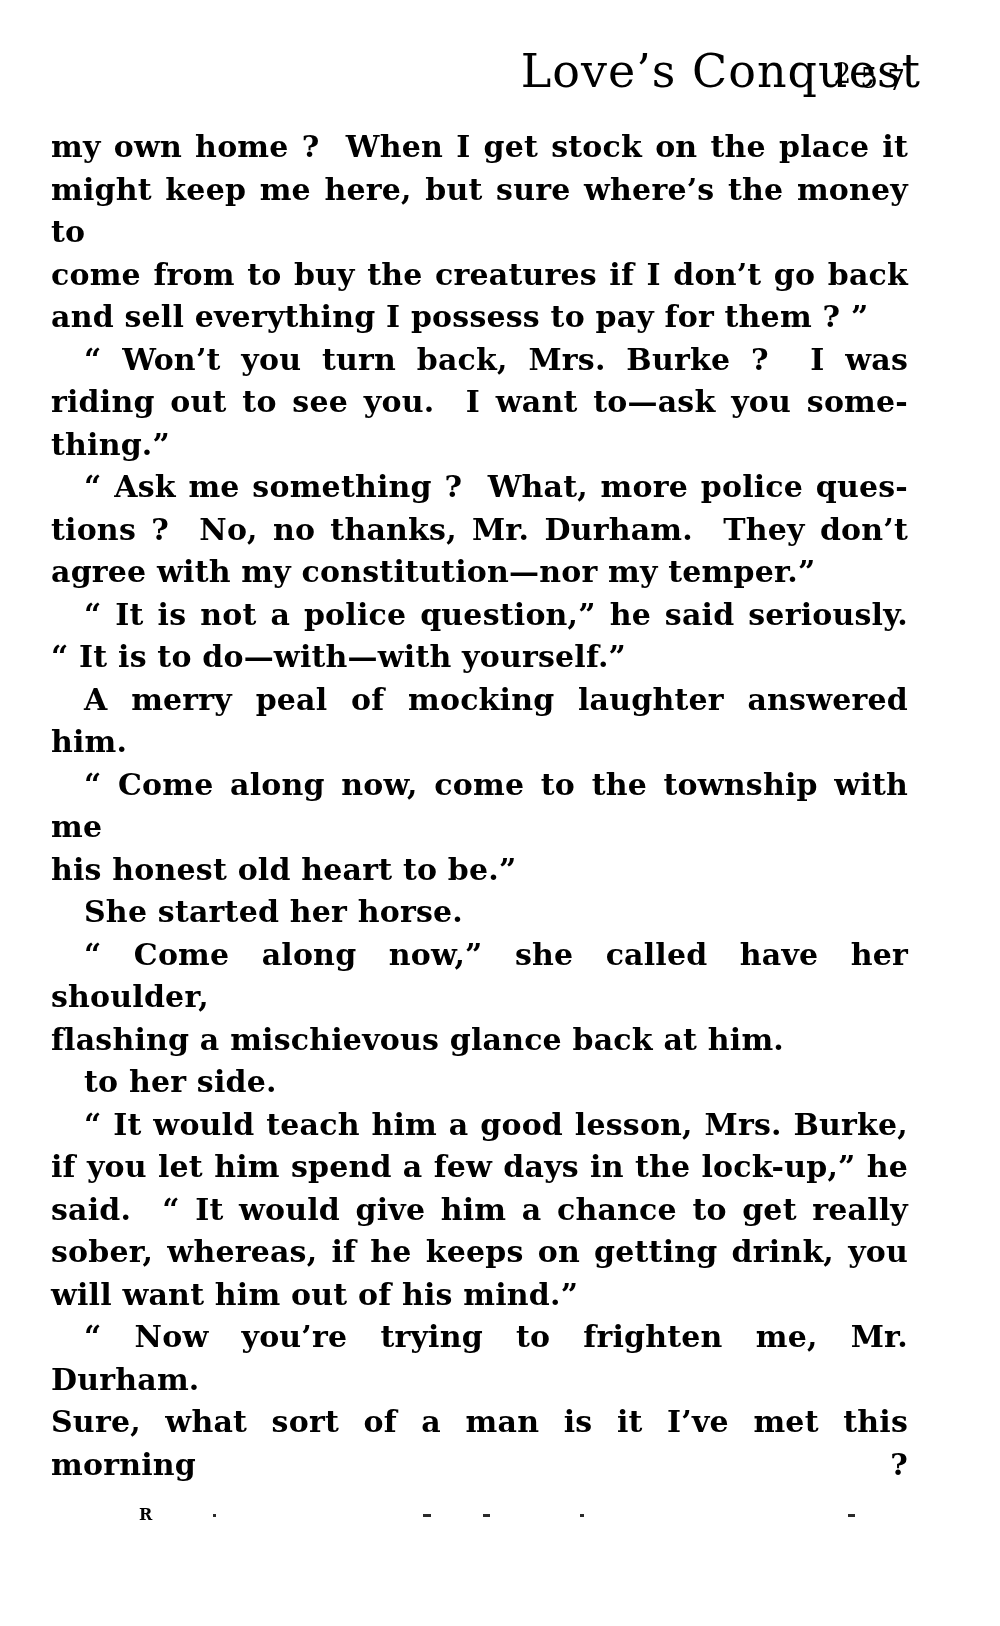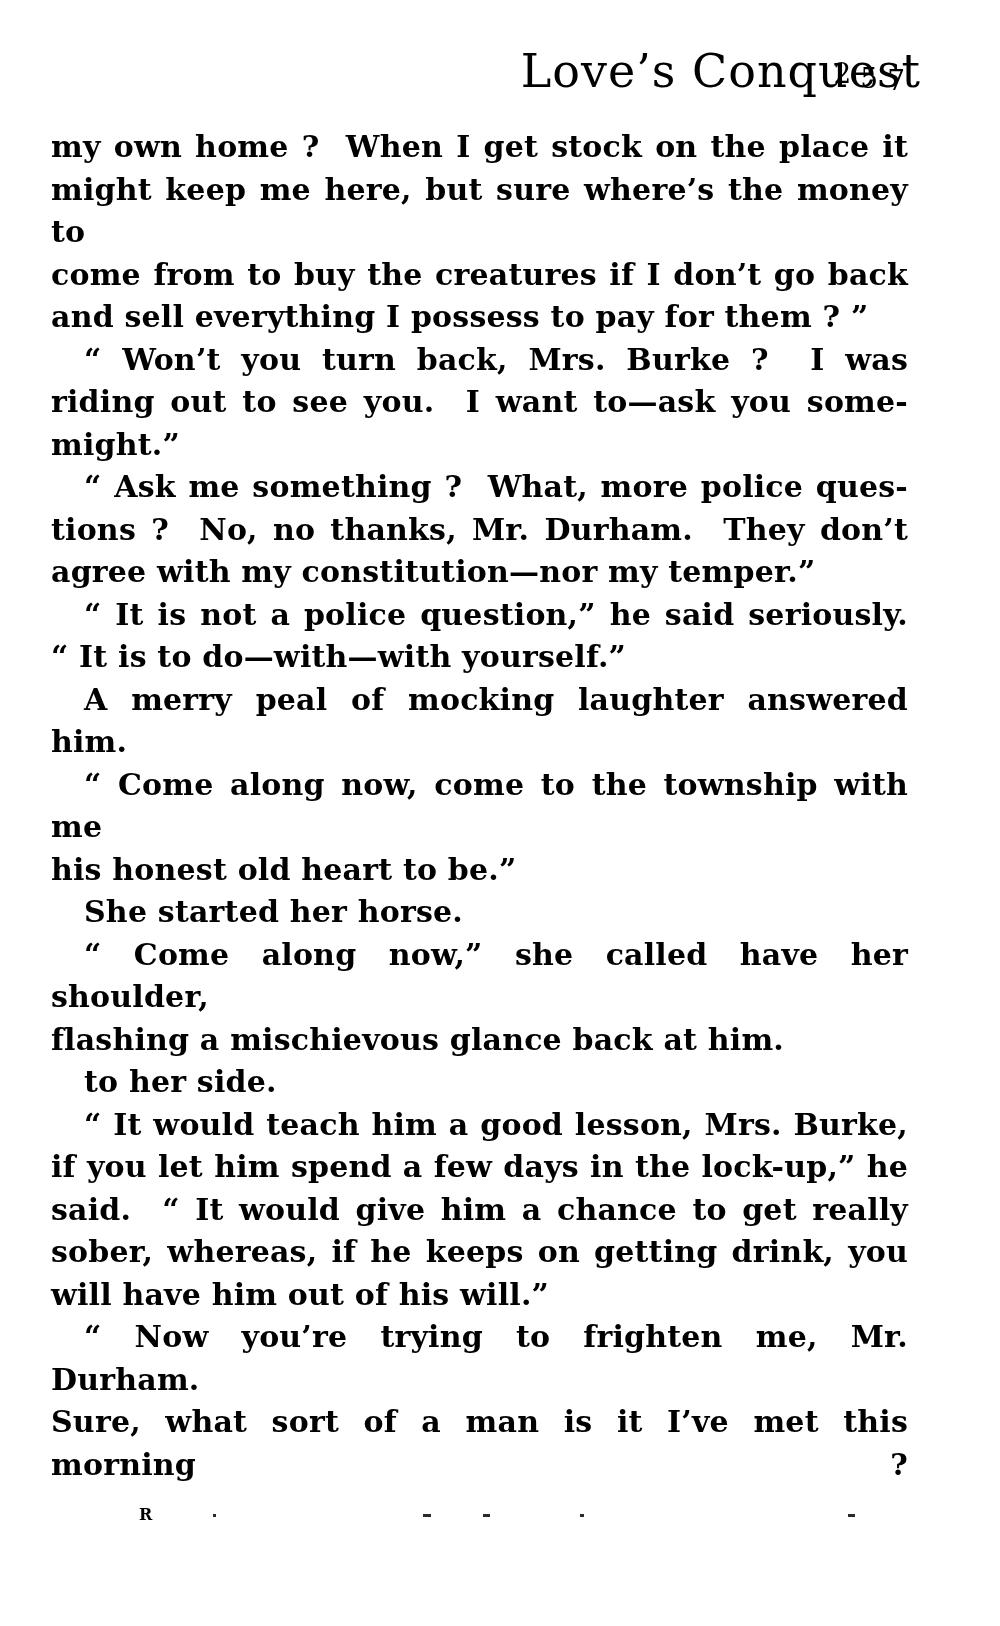--- a/index.html
+++ b/index.html
@@ -95,21 +95,21 @@
   <div class="body-text">
       <div class="para">
         <div class="line">my own home ?&nbsp; When I get stock on the place it</div>
         <div class="line">might keep me here, but sure where’s the money to</div>
         <div class="line">come from to buy the creatures if I don’t go back</div>
         <div class="line last">and sell everything I possess to pay for them ? ”</div>
       </div>
       <div class="para ind">
         <div class="line">“ Won’t you turn back, Mrs. Burke ?&nbsp; I was</div>
         <div class="line">riding out to see you.&nbsp; I want to—ask you some-</div>
-        <div class="line last">might.”</div>
+        <div class="line last">thing.”</div>
       </div>
       <div class="para ind">
         <div class="line">“ Ask me something ?&nbsp; What, more police ques-</div>
         <div class="line">tions ?&nbsp; No, no thanks, Mr. Durham.&nbsp; They don’t</div>
         <div class="line last">agree with my constitution—nor my temper.”</div>
       </div>
       <div class="para ind">
         <div class="line">“ It is not a police question,” he said seriously.</div>
         <div class="line last">“ It is to do—with—with yourself.”</div>
       </div>
@@ -129,21 +129,21 @@
         <div class="line last">flashing a mischievous glance back at him.</div>
       </div>
       <div class="para ind">
         <div class="line last">to her side.</div>
       </div>
       <div class="para ind">
         <div class="line">“ It would teach him a good lesson, Mrs. Burke,</div>
         <div class="line">if you let him spend a few days in the lock-up,” he</div>
         <div class="line">said.&nbsp; “ It would give him a chance to get really</div>
         <div class="line">sober, whereas, if he keeps on getting drink, you</div>
-        <div class="line last">will have him out of his will.”</div>
+        <div class="line last">will want him out of his mind.”</div>
       </div>
       <div class="para ind">
         <div class="line">“ Now you’re trying to frighten me, Mr. Durham.</div>
         <div class="line">Sure, what sort of a man is it I’ve met this morning ?</div>
       </div>
     </div>
 
   <div class="sig-mark">R</div>
 
   <div class="faint-marks">

